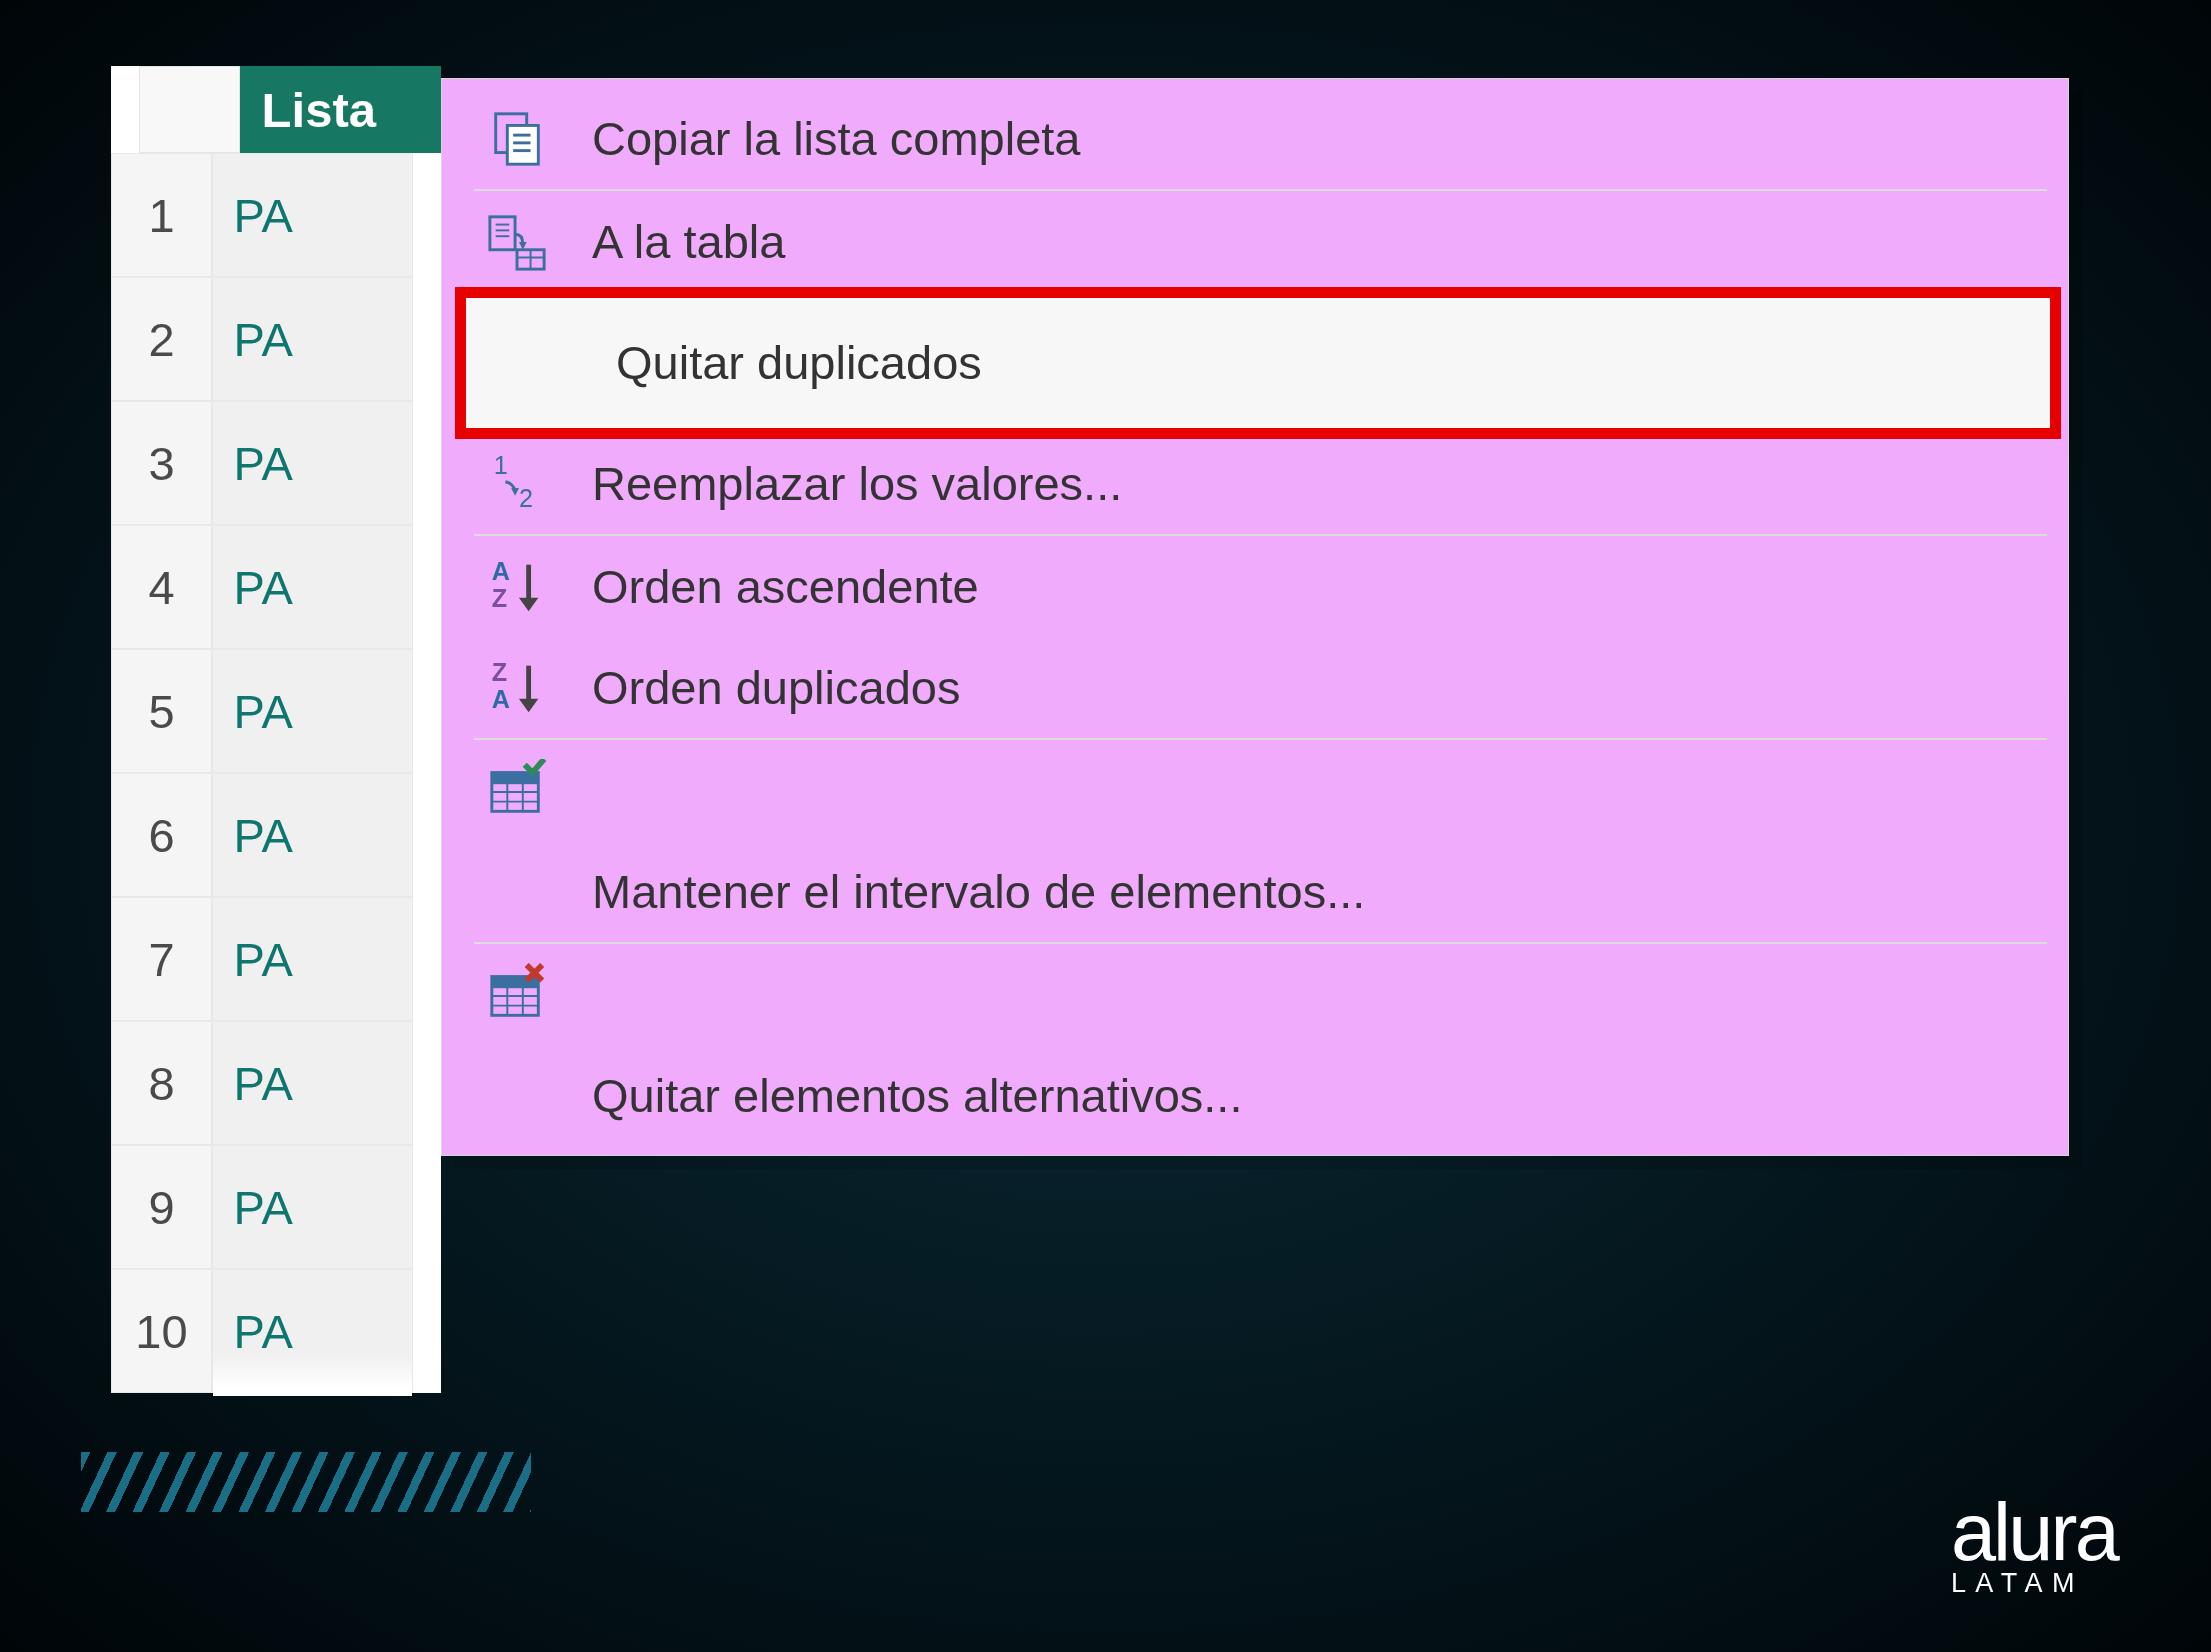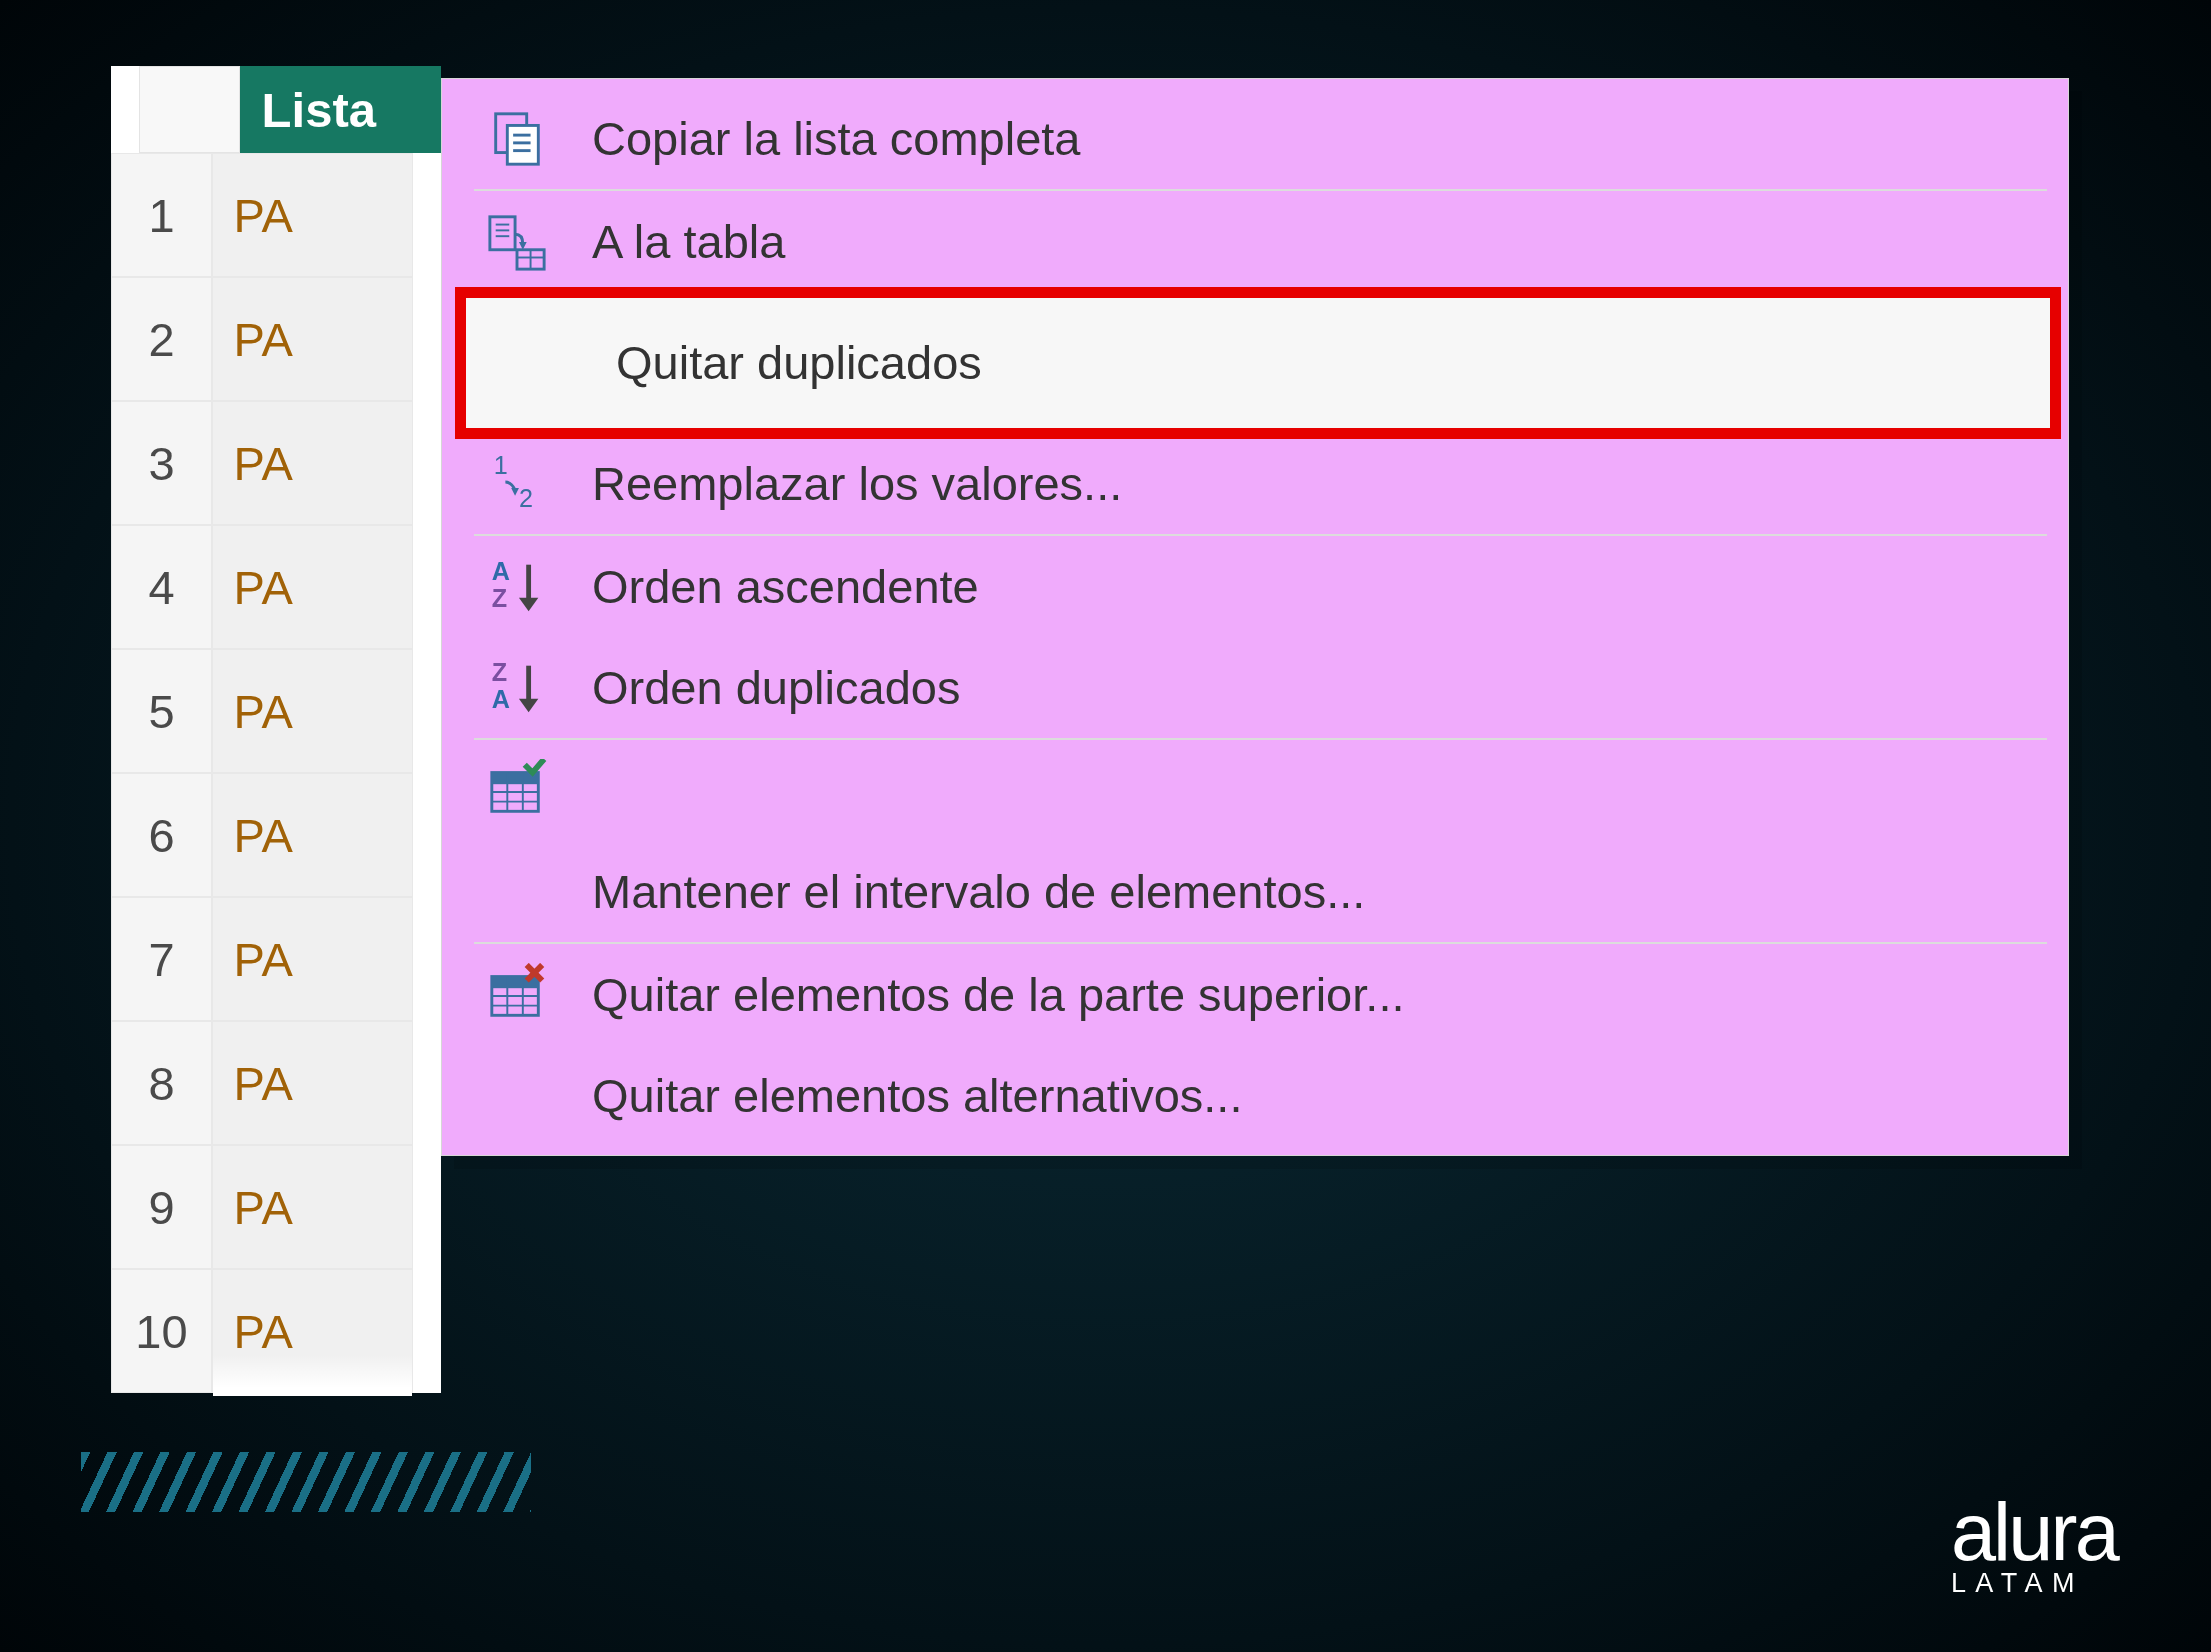--- a/index.html
+++ b/index.html
@@ -53,21 +53,21 @@
       font-size: 47px;
       display: flex;
       align-items: center;
       justify-content: center;
     }
     .cell-val {
       width: 201px;
       height: 124px;
       background: #f0f0f0;
       border: 1.9px solid #e8e8e8;
-      color: #a16207;
+      color: #0f766e;
       font-size: 47px;
       display: flex;
       align-items: center;
       padding-left: 20.6px;
       position: relative;
     }
     .cell-val.last::after {
       content: "";
       position: absolute;
       left: 0; right: 0; bottom: -3.7px;
@@ -309,21 +309,20 @@
           <rect x="6" y="14" width="48" height="40" fill="none" stroke="#3b6fa0" stroke-width="3"></rect>
           <rect x="6" y="14" width="48" height="12" fill="#3b6fa0"></rect>
           <line x1="6" y1="34" x2="54" y2="34" stroke="#3b6fa0" stroke-width="2"></line>
           <line x1="6" y1="44" x2="54" y2="44" stroke="#3b6fa0" stroke-width="2"></line>
           <line x1="22" y1="14" x2="22" y2="54" stroke="#3b6fa0" stroke-width="2"></line>
           <line x1="38" y1="14" x2="38" y2="54" stroke="#3b6fa0" stroke-width="2"></line>
           <line x1="42" y1="2" x2="58" y2="18" stroke="#c0392b" stroke-width="6"></line>
           <line x1="58" y1="2" x2="42" y2="18" stroke="#c0392b" stroke-width="6"></line>
         </svg>
       </span>
-      <span>Quitar elementos de la parte superior...</span>
     </div>
 
     <div class="menu-item">
       <span class="menu-icon-slot"></span>
       <span>Quitar elementos alternativos...</span>
     </div>
 
   </div>
 </div>
 

